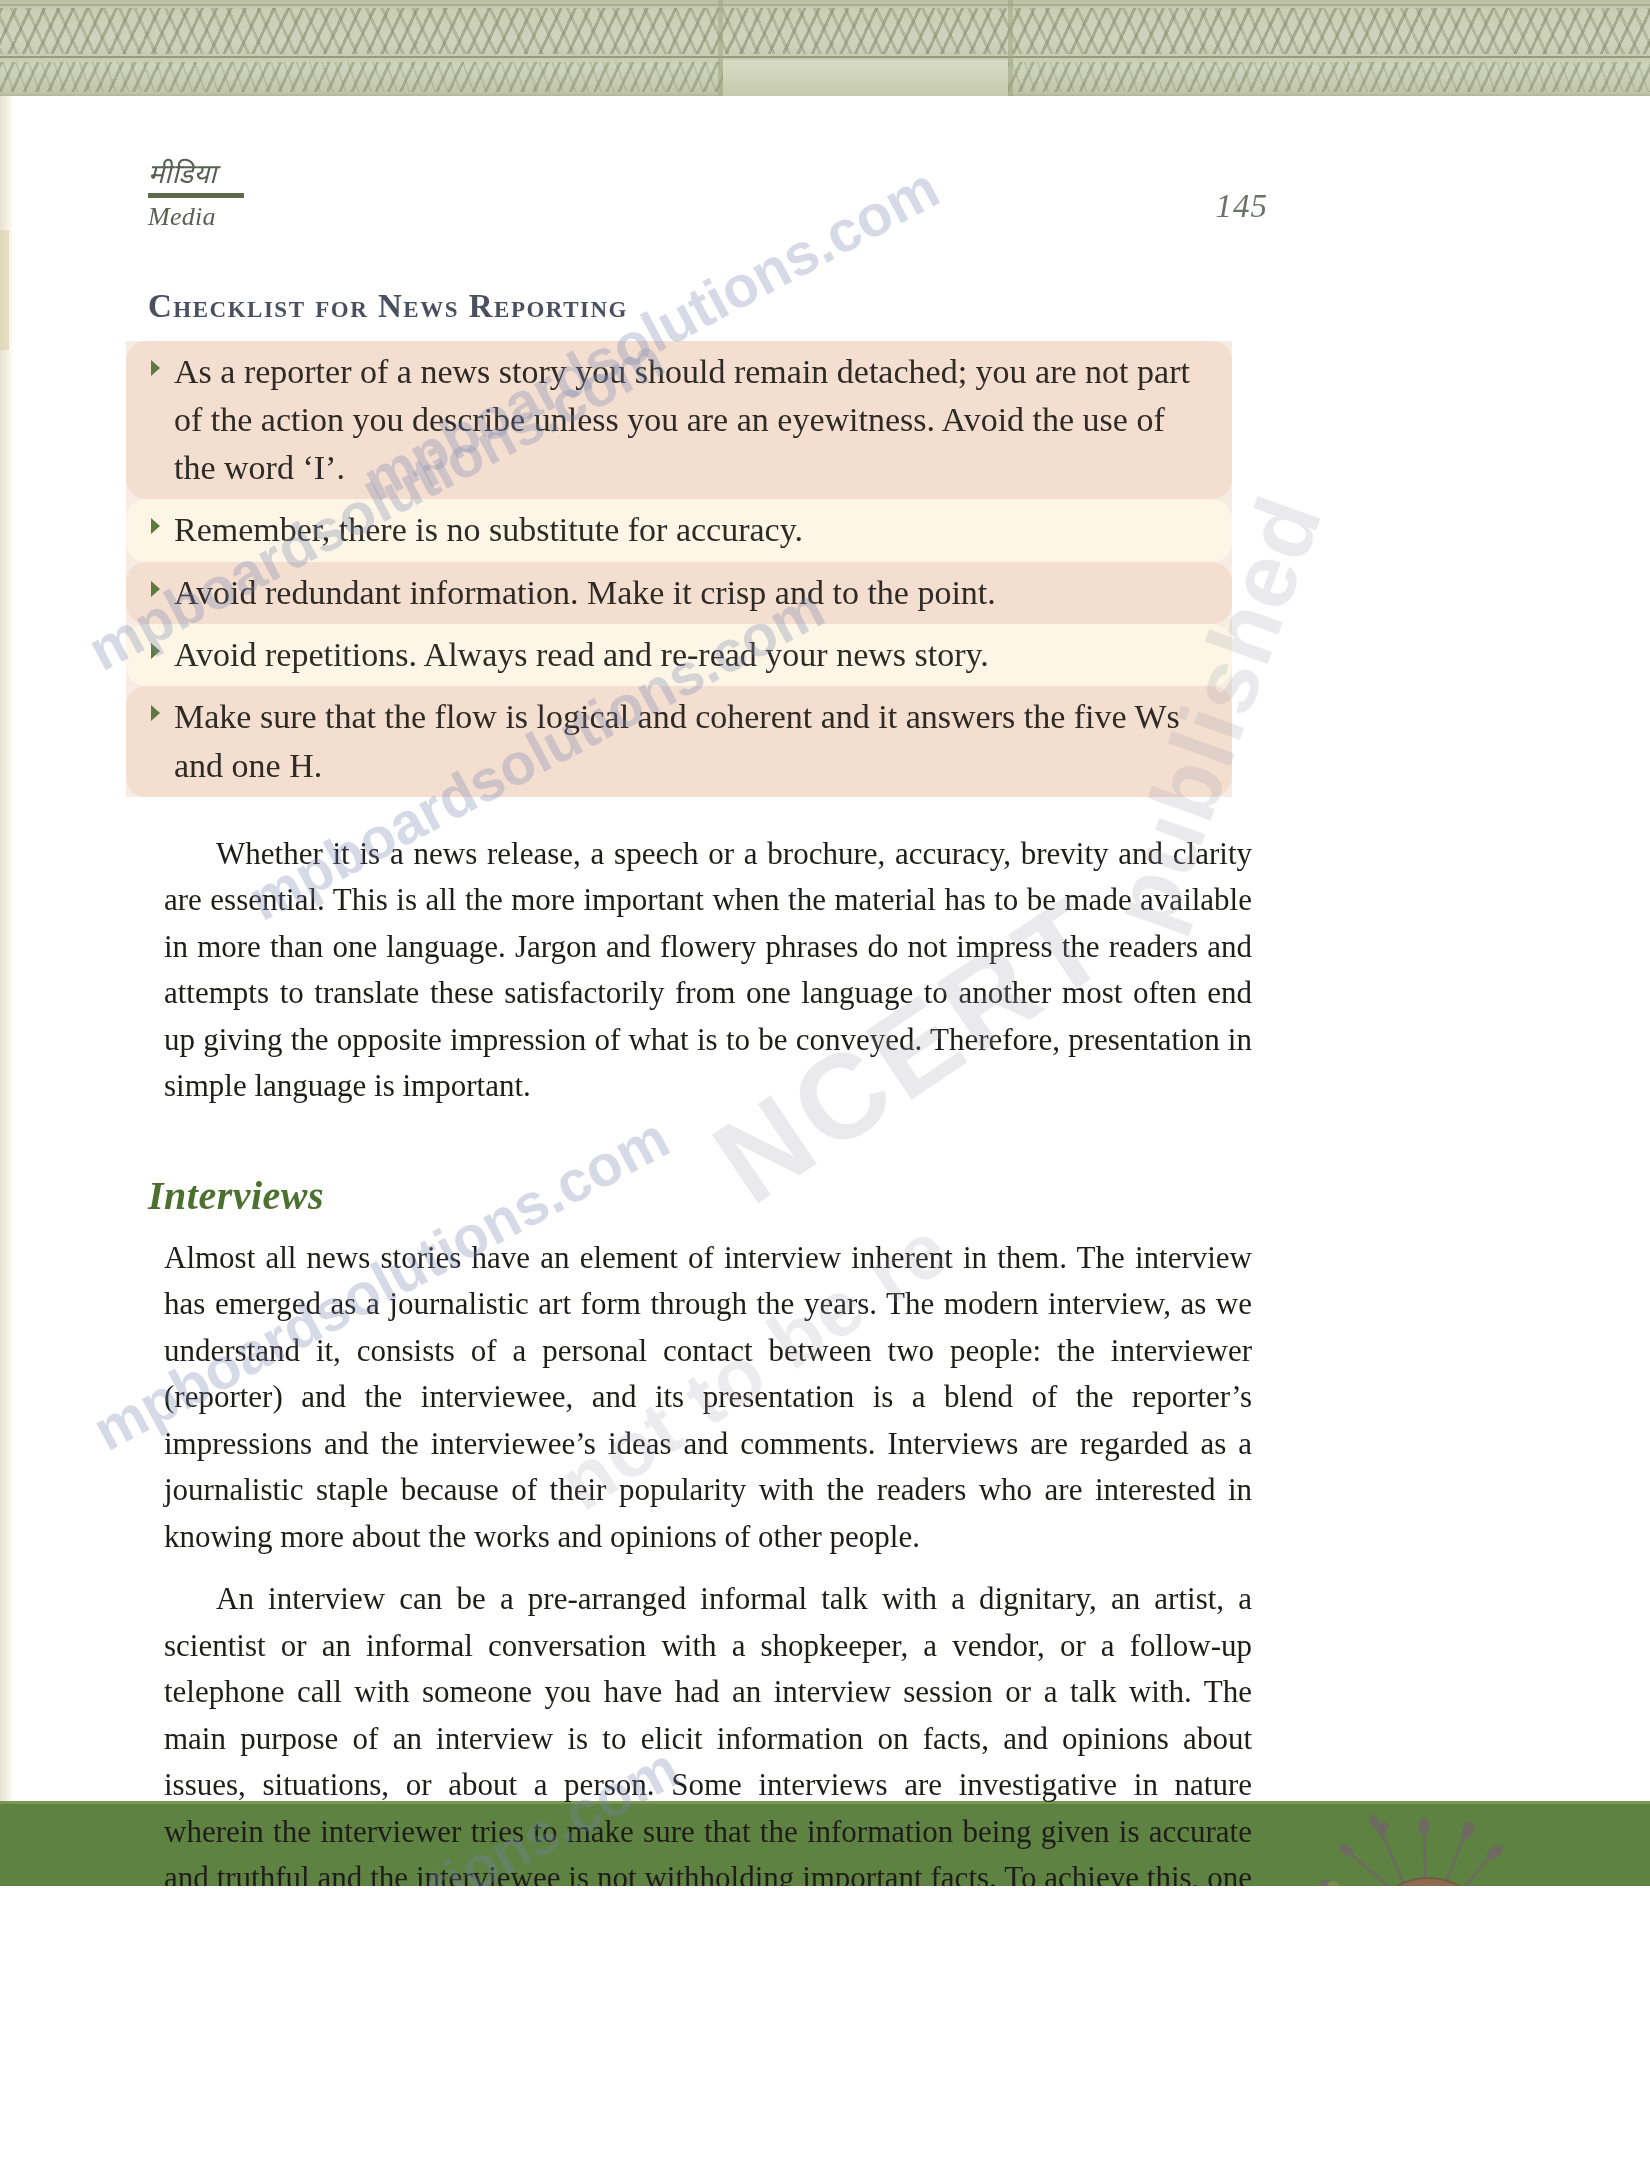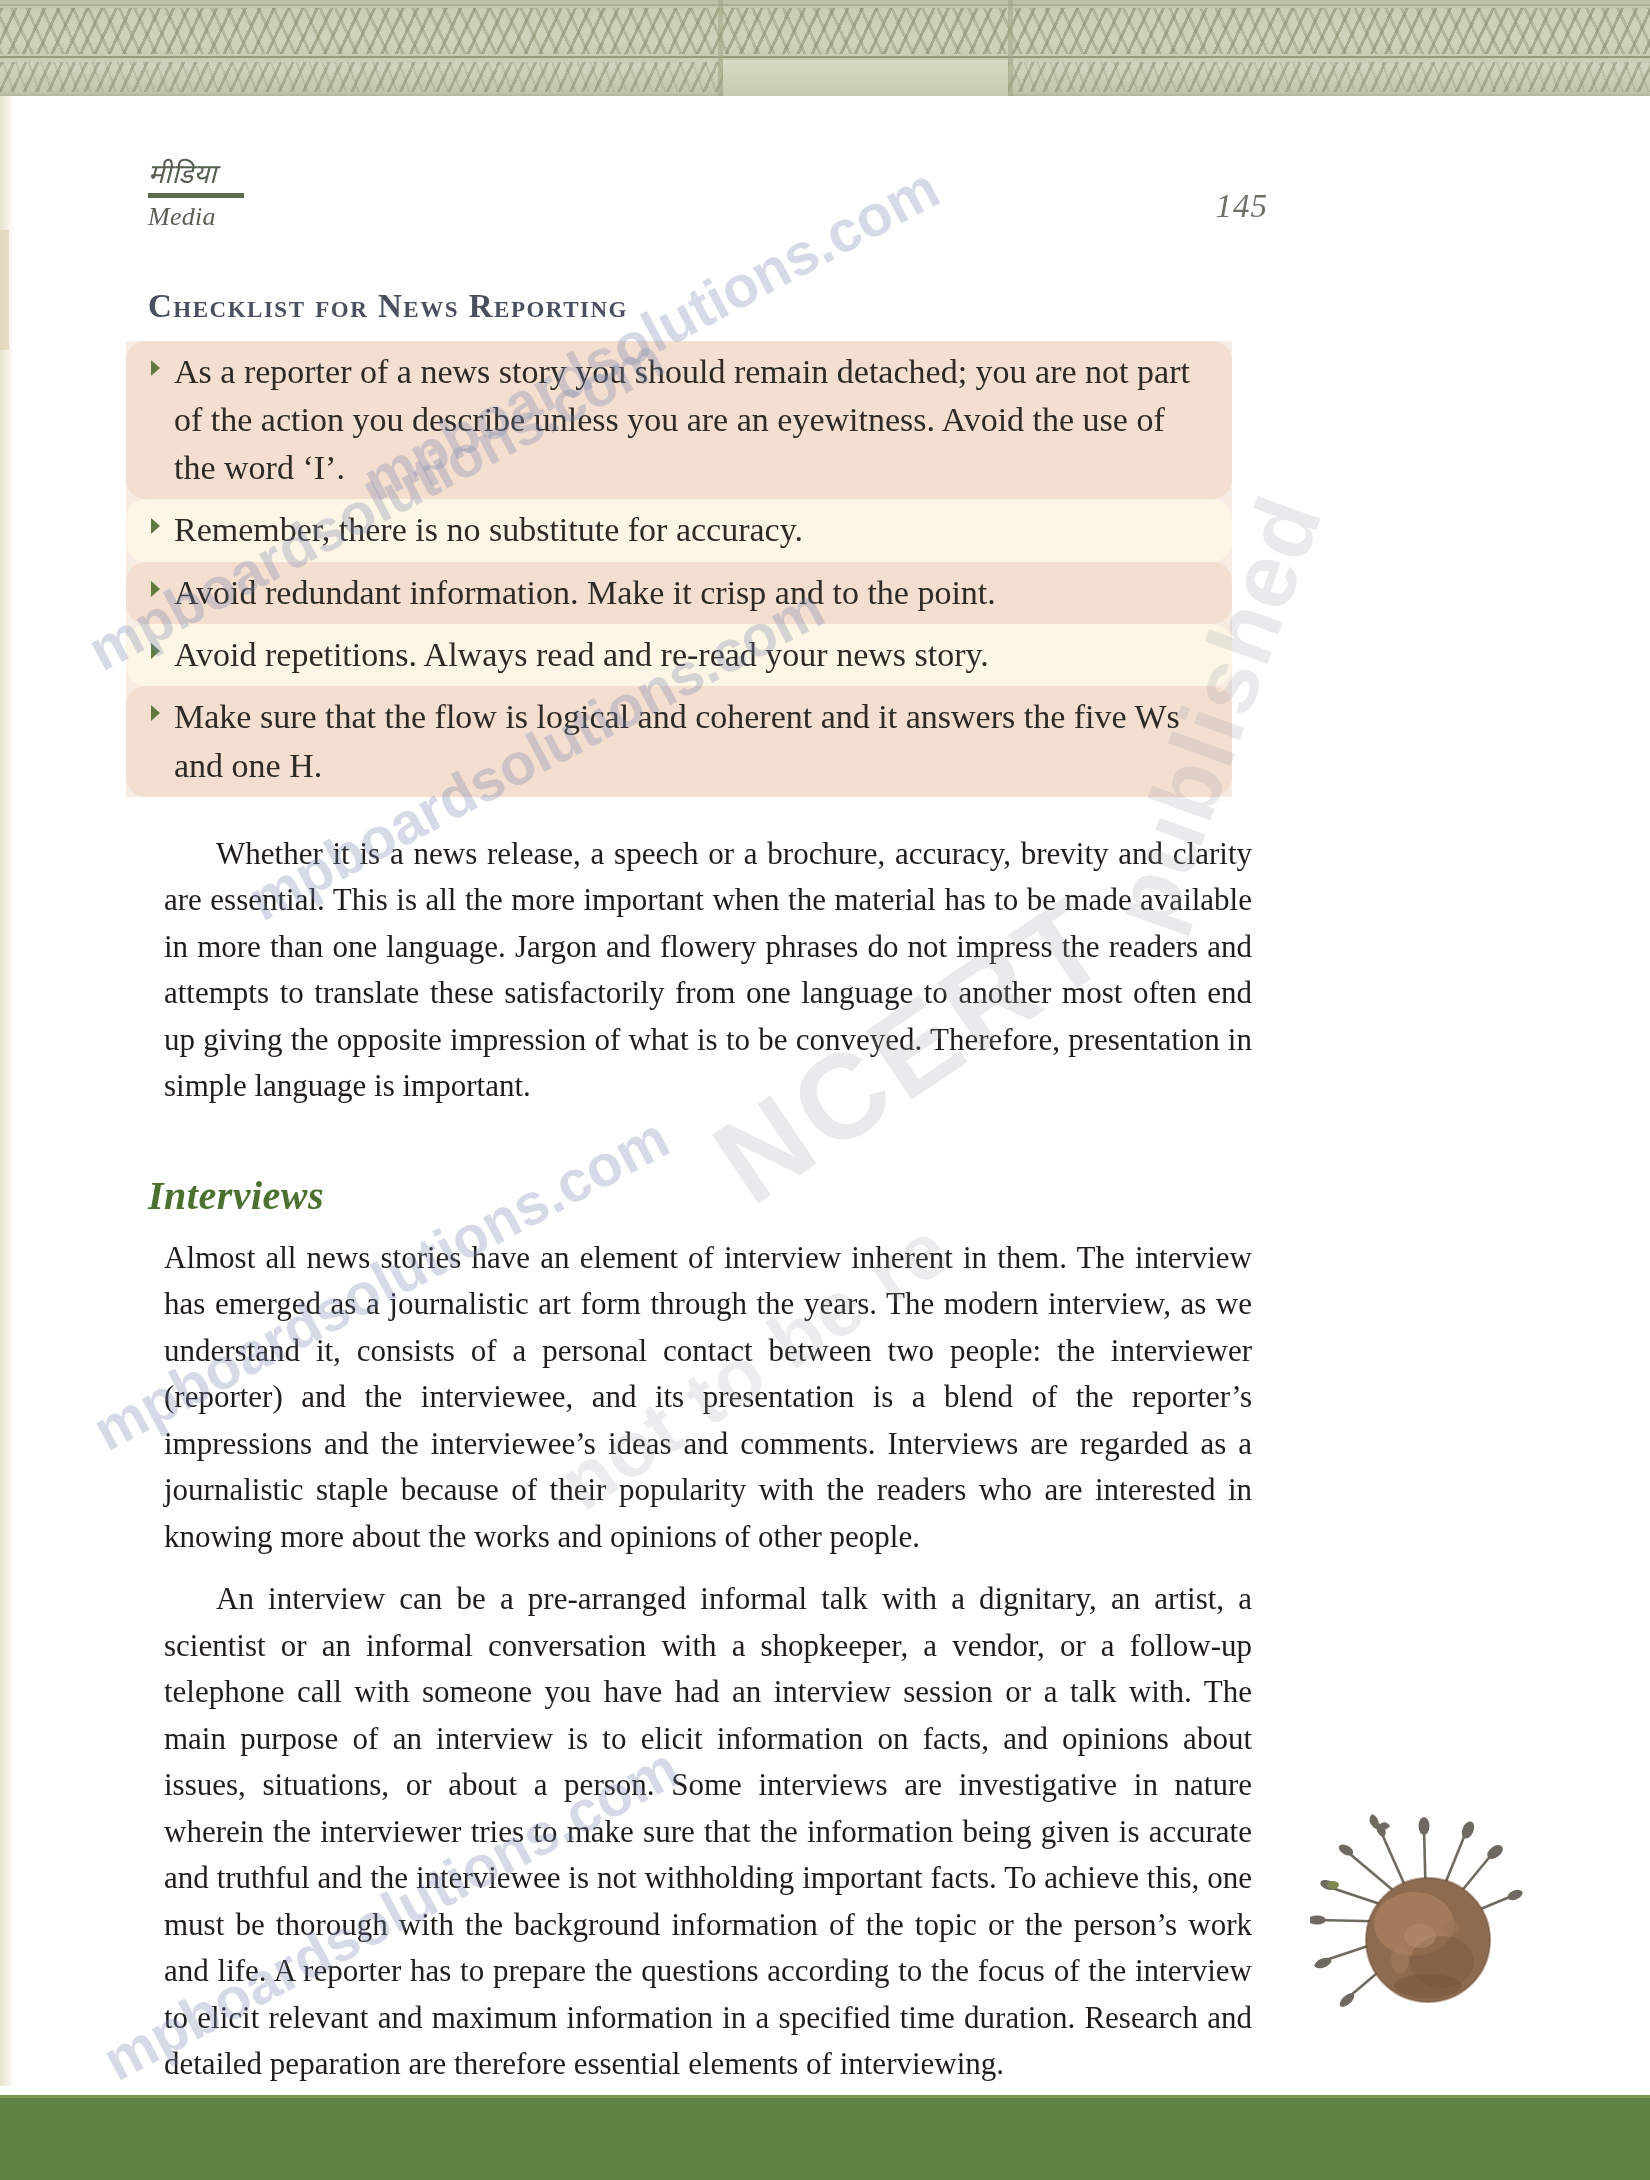--- a/index.html
+++ b/index.html
@@ -7,21 +7,21 @@
     padding: 0;
     background: #ffffff;
   }
   body {
     font-family: "Liberation Serif", "DejaVu Serif", serif;
   }
 
   .page {
     position: relative;
     width: 1650px;
-    height: 2180px;
+    height: 1886px;
     overflow: hidden;
     background: #ffffff;
   }
 
   
   .top-band {
     position: absolute;
     left: 0; top: 0;
     width: 1650px;
     height: 96px;

